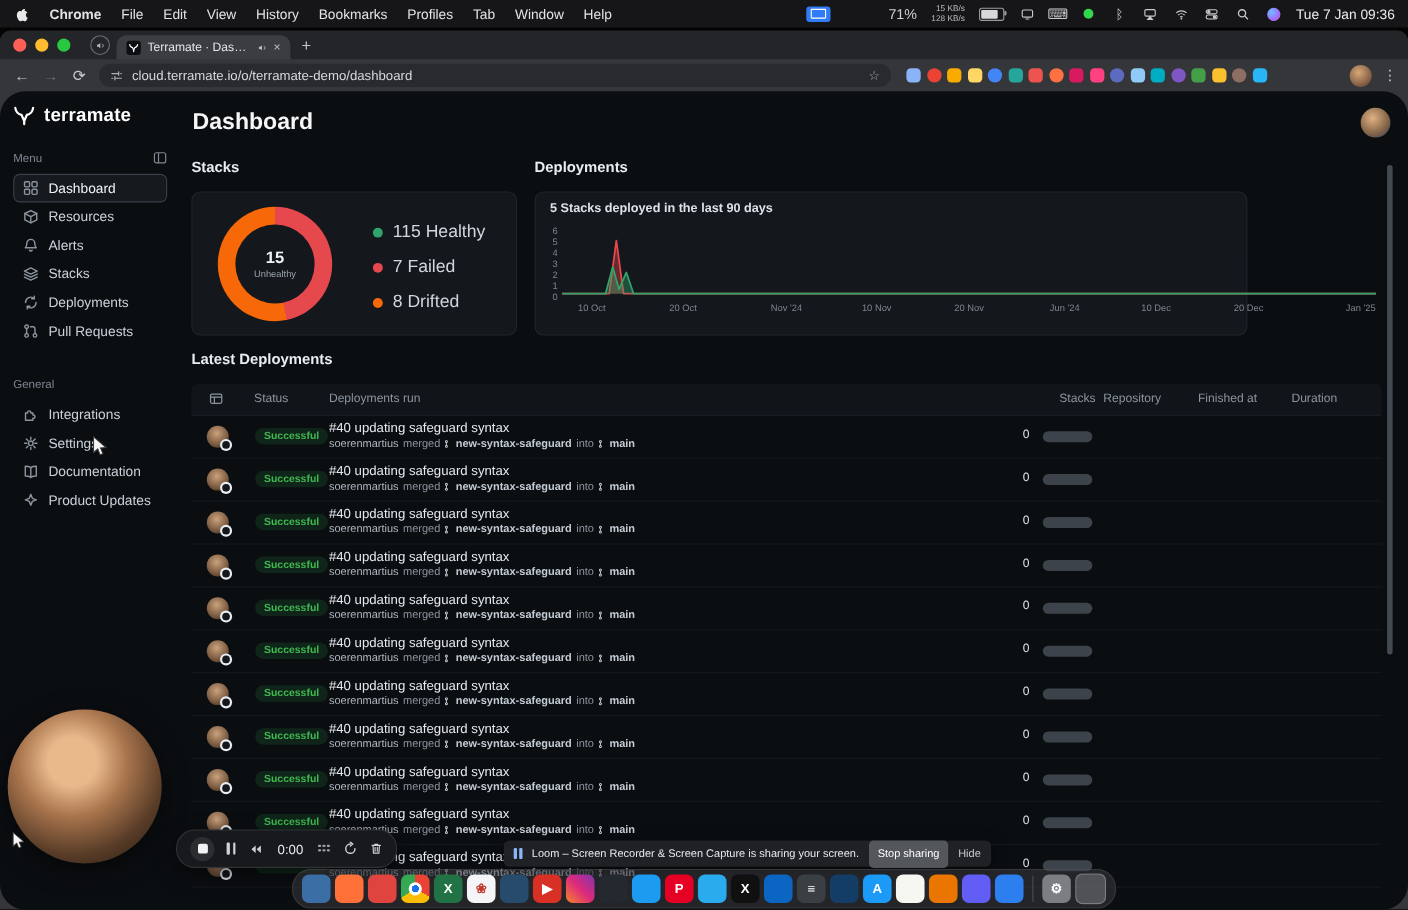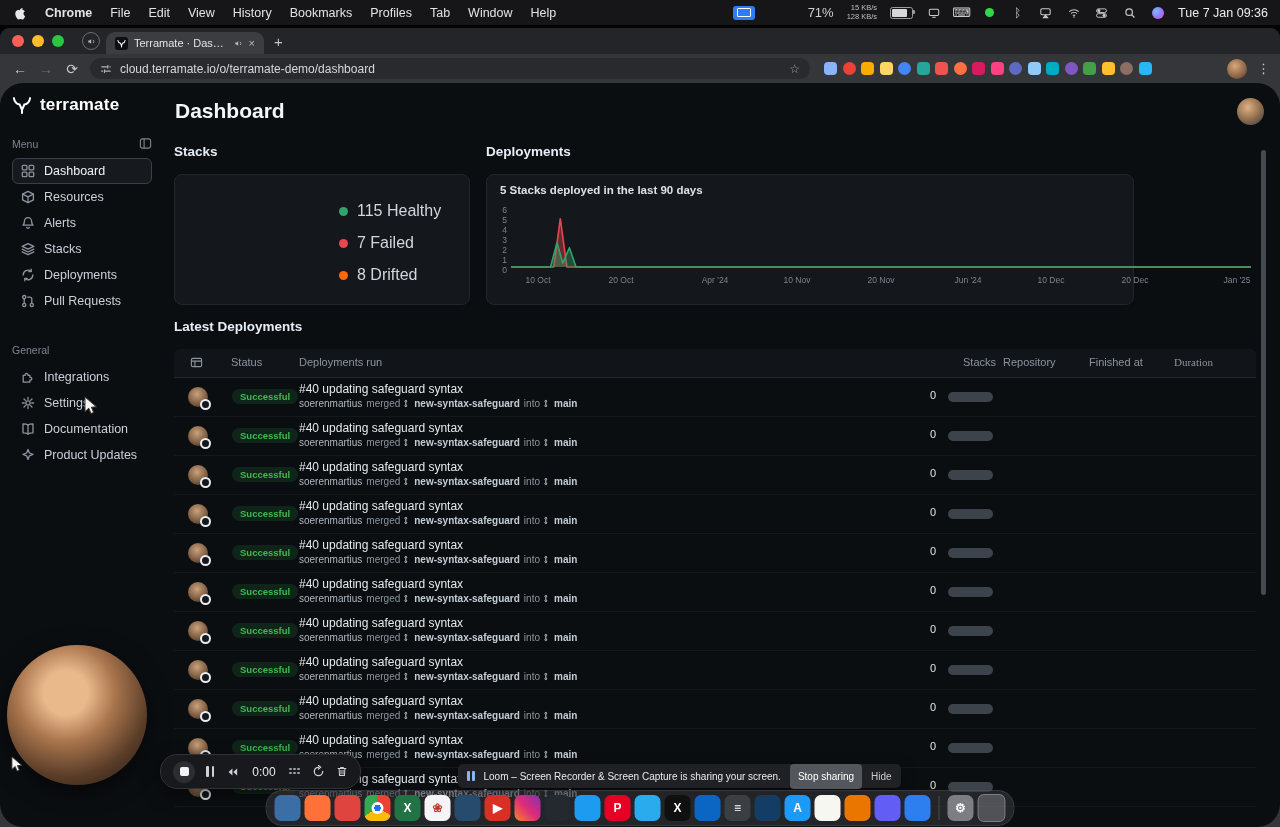--- a/index.html
+++ b/index.html
@@ -410,20 +410,26 @@
             </div>
           </div>
       </div>
 
       <div class="main">
         <div class="h1">Dashboard</div>
         <div class="avtop"></div>
 
         <div class="h2" style="left:10px;top:61px;">Stacks</div>
         <div class="card" style="left:10px;top:91px;width:296px;height:131px;">
+          <div class="donut" style="background: conic-gradient(rgb(229, 72, 77) 0deg, rgb(229, 72, 77) 46.7%, rgb(247, 104, 8) 46.7%, rgb(247, 104, 8) 100%);">
+            <div class="hole">
+              <span class="cv">15</span>
+              <span class="cl">Unhealthy</span>
+            </div>
+          </div>
           <div class="legend">
               <div class="litem">
                 <span class="ldot" style="background: rgb(48, 164, 108);"></span>
                 <span>115 Healthy</span>
               </div>
               <div class="litem">
                 <span class="ldot" style="background: rgb(229, 72, 77);"></span>
                 <span>7 Failed</span>
               </div>
               <div class="litem">
@@ -447,21 +453,21 @@
             </div>
           <div class="chart"><svg width="740" height="64" viewBox="0 0 740 64">
                 <polygon points="0.0,62.0 42.8,62.0 49.3,13.7 55.9,62.0 740.0,62.0 740,62 0,62" fill="rgba(229,72,77,0.40)"></polygon>
                 <polyline points="0.0,62.0 42.8,62.0 49.3,13.7 55.9,62.0 740.0,62.0" fill="none" stroke="#e5484d" stroke-width="1.6" stroke-linejoin="round"></polyline>
                 <polygon points="0.0,62.0 39.5,62.0 46.0,37.8 51.8,58.1 58.4,42.7 65.0,62.0 740.0,62.0 740,62 0,62" fill="rgba(48,164,108,0.40)"></polygon>
                 <polyline points="0.0,62.0 39.5,62.0 46.0,37.8 51.8,58.1 58.4,42.7 65.0,62.0 740.0,62.0" fill="none" stroke="#30a46c" stroke-width="1.6" stroke-linejoin="round"></polyline>
               </svg></div>
           <div class="xlabs">
               <span style="left: 27px;">10 Oct</span>
               <span style="left: 110px;">20 Oct</span>
-              <span style="left: 204px;">Apr '24</span>
+              <span style="left: 204px;">Nov '24</span>
               <span style="left: 286px;">10 Nov</span>
               <span style="left: 370px;">20 Nov</span>
               <span style="left: 457px;">Jun '24</span>
               <span style="left: 540px;">10 Dec</span>
               <span style="left: 624px;">20 Dec</span>
               <span style="left: 726px;">Jan '25</span>
             </div>
         </div>
 
         <div class="h2" style="left:10px;top:236px;">Latest Deployments</div>
@@ -471,21 +477,21 @@
               <svg width="13" height="13" viewBox="0 0 14 14" fill="none" stroke="#8b949e" stroke-width="1.2">
                   <rect x="1.5" y="2.5" width="11" height="9" rx="1.5"></rect>
                   <path d="M1.5 5.5h11M5.3 5.5v6"></path>
                 </svg>
             </span>
             <span style="left:57px;">Status</span>
             <span style="left:125px;">Deployments run</span>
             <span style="left:789px;">Stacks</span>
             <span style="left:829px;">Repository</span>
             <span style="left:915px;">Finished at</span>
-            <span style="left:1000px;font-family:Liberation Serif, serif;">Duration</span>
+            <span style="left:1000px;">Duration</span>
           </div>
           <div>
     <div class="trow">
       <span class="avatar">
                   <span class="gh">
                     <i></i>
                   </span>
                 </span>
       <span class="badge">Successful</span>
       <div class="dep">

